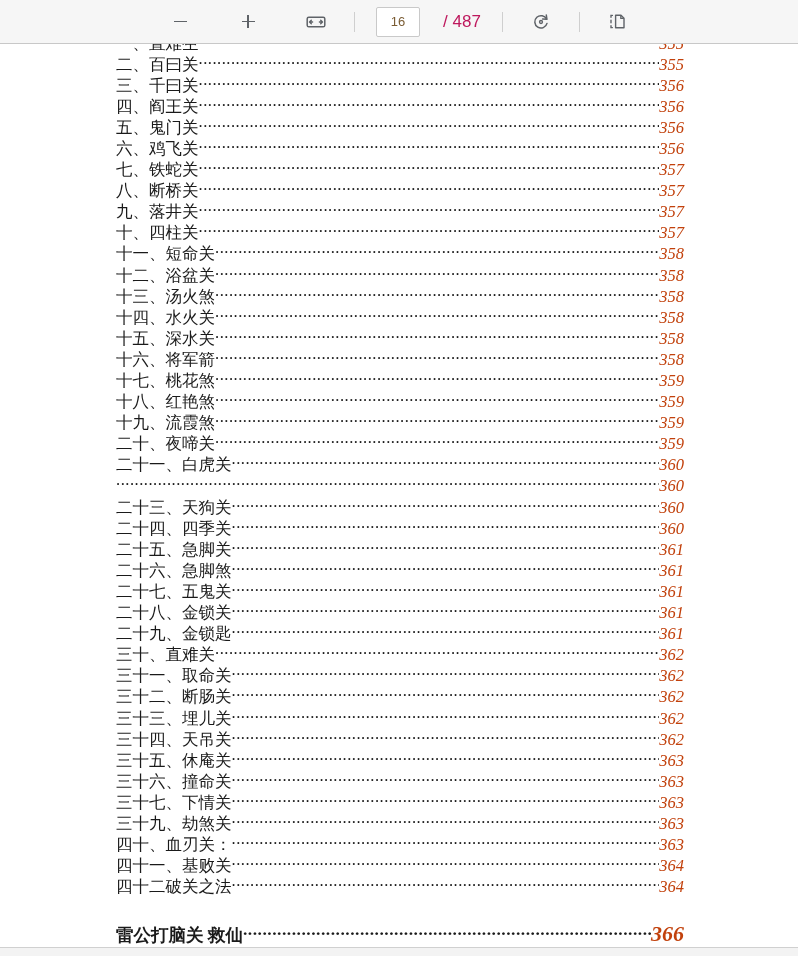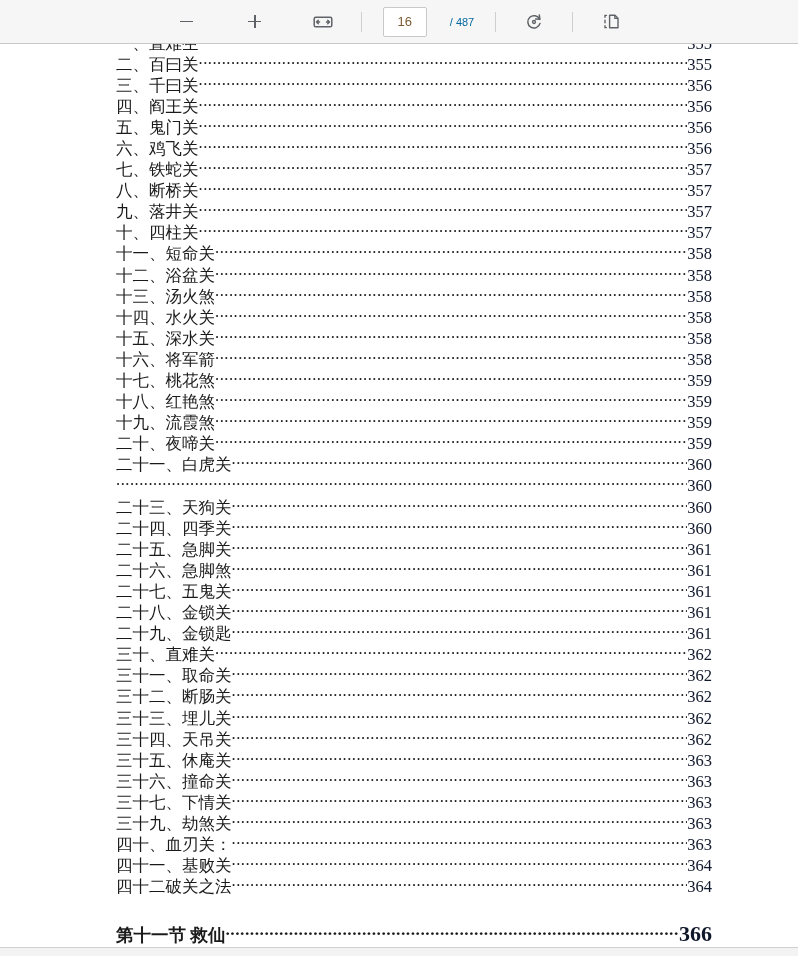--- a/index.html
+++ b/index.html
@@ -65,22 +65,22 @@
     border-radius: 2px;
     text-align: center;
     font-size: 13px;
     color: #7a5c33;
     font-family: "Liberation Sans", "DejaVu Sans", sans-serif;
     padding: 0;
     line-height: 28px;
     outline: none;
   }
   #pagetotal {
-    font-size: 11px;
-    color: #0369a1;
+    font-size: 17px;
+    color: #be185d;
     margin-left: 11px;
     white-space: nowrap;
     font-family: "Liberation Sans", "DejaVu Sans", sans-serif;
   }
 
   
   #page-area {
     position: absolute;
     left: 0; top: 44px;
     width: 798px; height: 912px;
@@ -98,21 +98,21 @@
     left: 0;
     
     top: -12px;
     width: 798px;
   }
   .toc-row {
     display: flex;
     align-items: baseline;
     height: 21.1px;
     padding-left: 116px;
-    padding-right: 86px;
+    padding-right: 114px;
     font-size: 16.5px;
     color: #1a1a1a;
     white-space: nowrap;
   }
   .toc-label { flex: 0 0 auto; }
   .toc-leader {
     flex: 1 1 auto;
     overflow: hidden;
     margin: 0 0px;
     position: relative;
@@ -123,21 +123,22 @@
     position: absolute;
     left: 0; bottom: 0.06em;
     white-space: nowrap;
     letter-spacing: 0.5px;
     color: #1a1a1a;
   }
   .toc-page {
     flex: 0 0 auto;
     text-align: left;
     font-size: 16.5px;
-    color: #0f172a;
+    color: #c2410c;
+    font-style: italic;
   }
 
   .toc-row.section {
     font-weight: bold;
     font-size: 17.5px;
     height: 26px;
   }
   .toc-row.section .toc-leader::after { font-weight: bold; }
   .toc-row.section .toc-page { font-weight: bold; font-size: 22px; }
 
@@ -411,21 +412,21 @@
           <span class="toc-leader"></span>
           <span class="toc-page">364</span>
         </div>
         <div class="toc-row">
           <span class="toc-label">四十二破关之法</span>
           <span class="toc-leader"></span>
           <span class="toc-page">364</span>
         </div>
         <div class="spacer-block"></div>
         <div class="toc-row section">
-          <span class="toc-label">第十一节 救仙</span>
+          <span class="toc-label">雷公打脑关 救仙</span>
           <span class="toc-leader"></span>
           <span class="toc-page">366</span>
         </div>
       </div>
   </div>
   <div id="page-edge"></div>
   <div id="page-gutter"></div>
 </div>
 
 </body></html>

